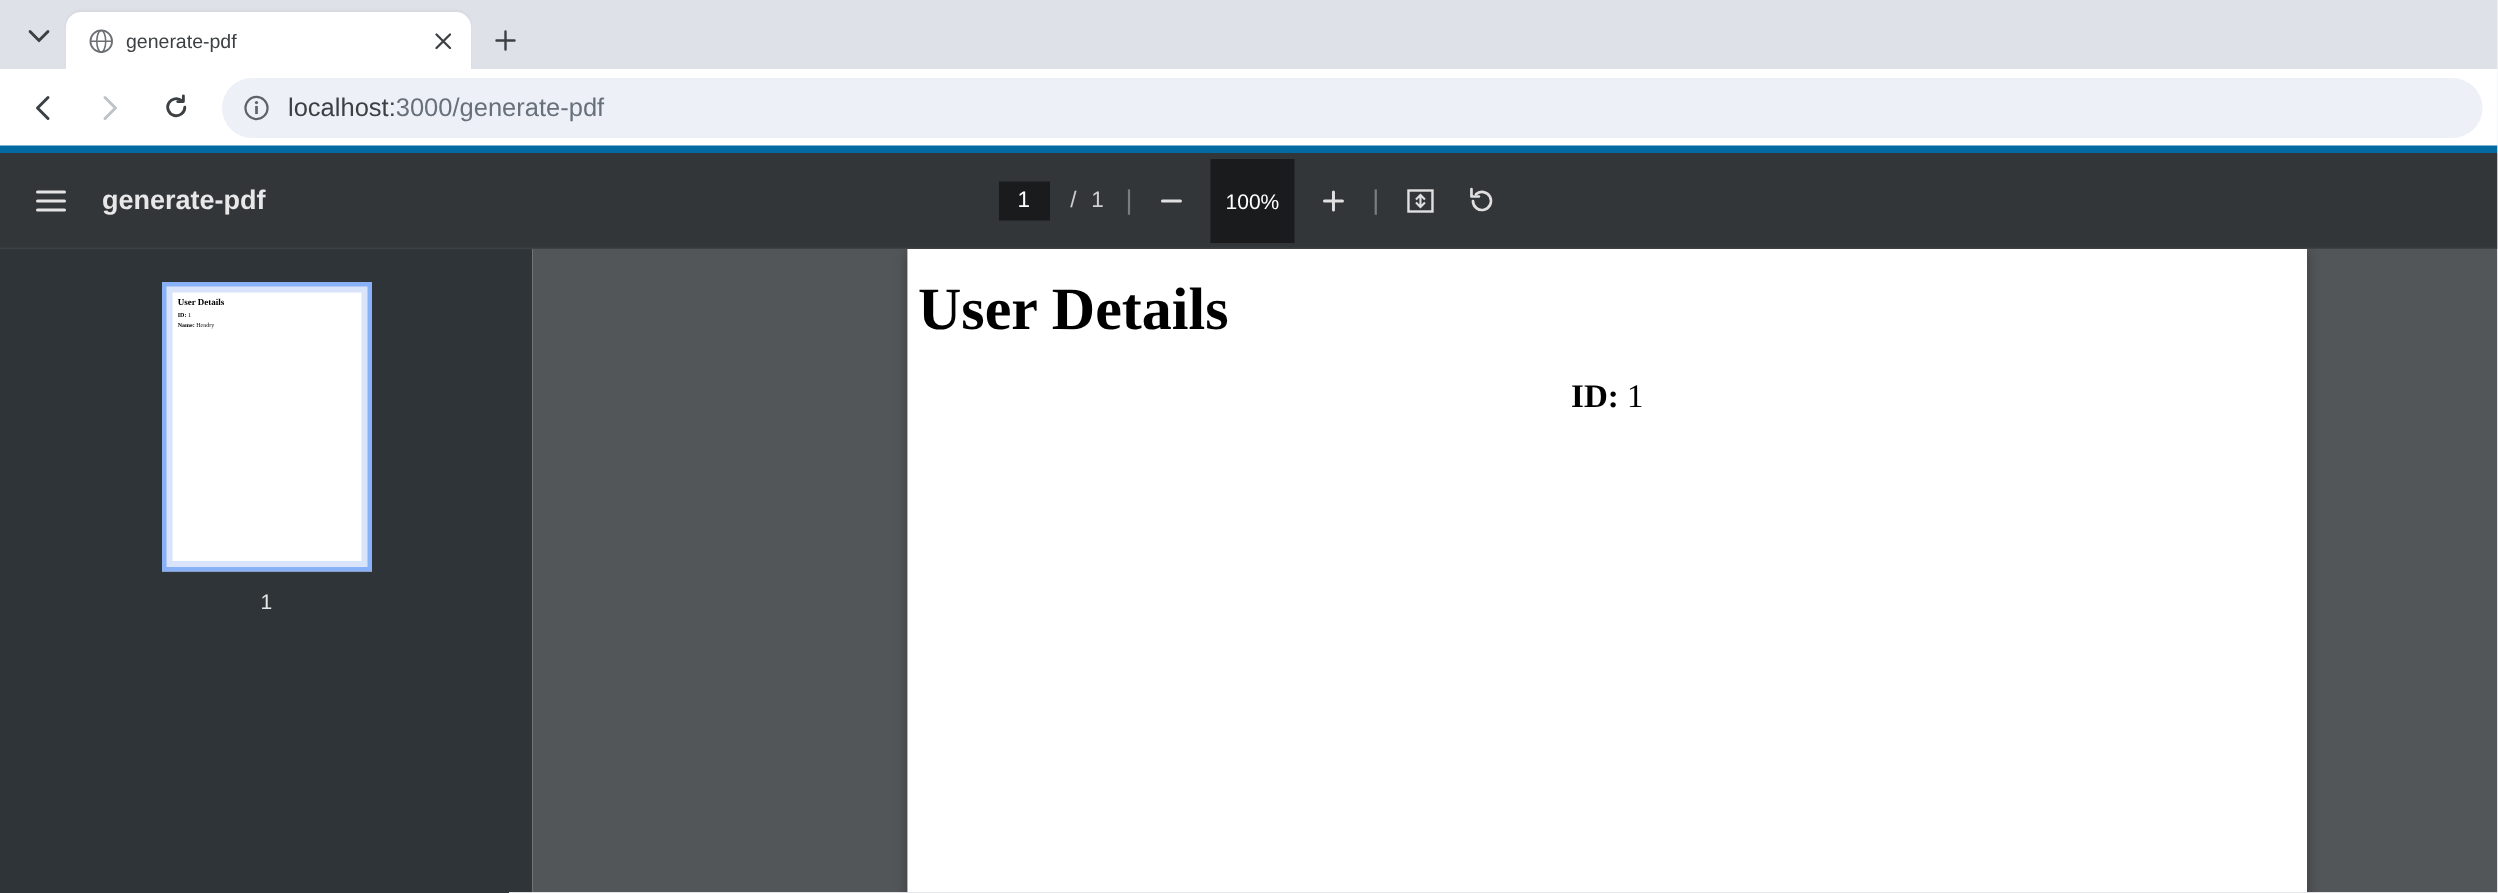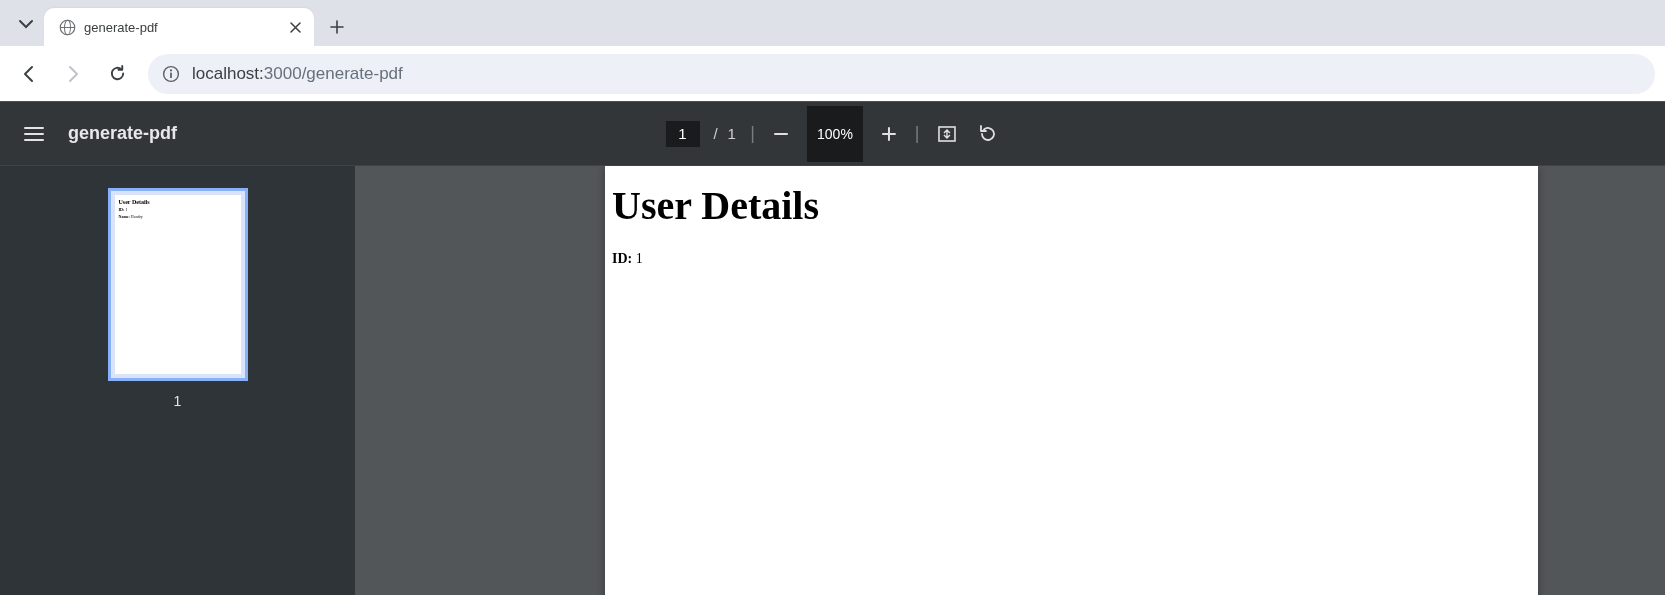--- a/index.html
+++ b/index.html
@@ -8,21 +8,21 @@
 
     
     .tabstrip { height: 46px; background: #dfe1e8; display: flex; align-items: flex-end; padding-left: 8px; gap: 0; }
     .search-tabs { width: 36px; height: 36px; display: flex; align-items: center; justify-content: center; margin-bottom: 4px; }
     .tab { height: 38px; width: 270px; background: #fff; border-radius: 10px 10px 0 0; display: flex; align-items: center; padding: 0 10px 0 14px; gap: 8px; box-shadow: 0 -1px 2px rgba(0,0,0,0.04); }
     .favicon { width: 18px; height: 18px; display:flex; align-items:center; justify-content:center; }
     .tab-title { font-size: 13px; color: #3c4043; flex: 1; white-space: nowrap; overflow:hidden; text-overflow:ellipsis; }
     .tab-close { width: 18px; height: 18px; display:flex; align-items:center; justify-content:center; color:#3c4043; }
     .new-tab { width:30px; height:30px; display:flex; align-items:center; justify-content:center; margin-left:8px; margin-bottom:4px; }
 
-    .navrow { height: 56px; background: #ffffff; display:flex; align-items:center; padding: 0 10px; gap: 6px; border-bottom: 1px solid #0369a1; }
+    .navrow { height: 56px; background: #ffffff; display:flex; align-items:center; padding: 0 10px; gap: 6px; border-bottom: 5px solid #0369a1; }
     .nav-btn { width: 38px; height:38px; display:flex; align-items:center; justify-content:center; color:#5f6368; border-radius:50%; }
     .nav-btn.disabled { color:#bfc2c7; }
     .addrbar { flex:1; height:40px; background:#edf0f7; border-radius:20px; display:flex; align-items:center; padding:0 14px; gap:12px; color:#3c4043; font-size:17px; margin-left:6px; }
     .addr-host { color:#3c4043; }
     .addr-path { color:#68707a; }
 
     
     .pdfbar { height: 64px; background:#333639; display:flex; align-items:center; padding:0 20px; gap:20px; color:#e6e6e6; border-bottom:1px solid rgba(255,255,255,0.06); }
     .pdfbar .menu-btn { width:28px; height:28px; display:flex; align-items:center; justify-content:center; }
     .doc-title { font-size:18px; font-weight:600; color:#e8e8e8; }
@@ -39,21 +39,21 @@
     .thumb-pane { width:355px; background:#2f3438; padding-top:22px; display:flex; flex-direction:column; align-items:center; }
     .thumb-wrap { width:140px; height:193px; border:3px solid #89b1f7; background:#d9e4fa; padding:4px; }
     .thumb-page { width:100%; height:100%; background:#fff; padding:4px; font-family:"Times New Roman", serif; }
     .thumb-page .th-title { font-size:6px; font-weight:bold; }
     .thumb-page .th-line { font-size:4px; margin-top:2px; }
     .thumb-label { color:#e6e6e6; font-size:14px; margin-top:12px; }
     .gutter { width:250px; background:#525659; }
     .page-area { flex:1; background:#525659; display:flex; justify-content:flex-start; }
     .page { width:933px; min-height:1200px; background:#fff; padding:16px 7px; font-family:"Times New Roman", serif; color:#000; box-shadow:0 2px 8px rgba(0,0,0,0.3); }
     .page h1 { font-size:40px; font-weight:bold; margin-bottom:22px; }
-    .page p { font-size:14px; margin-bottom:16px; }
+    .page p { font-size:22px; margin-bottom:16px;text-align:center; }
     .page b { font-weight:bold; }
 
     svg { display:block; }
   </style>
 </head>
 <body>
 
 <div class="tabstrip">
   <div class="search-tabs">
     <svg width="14" height="14" viewBox="0 0 14 14">

